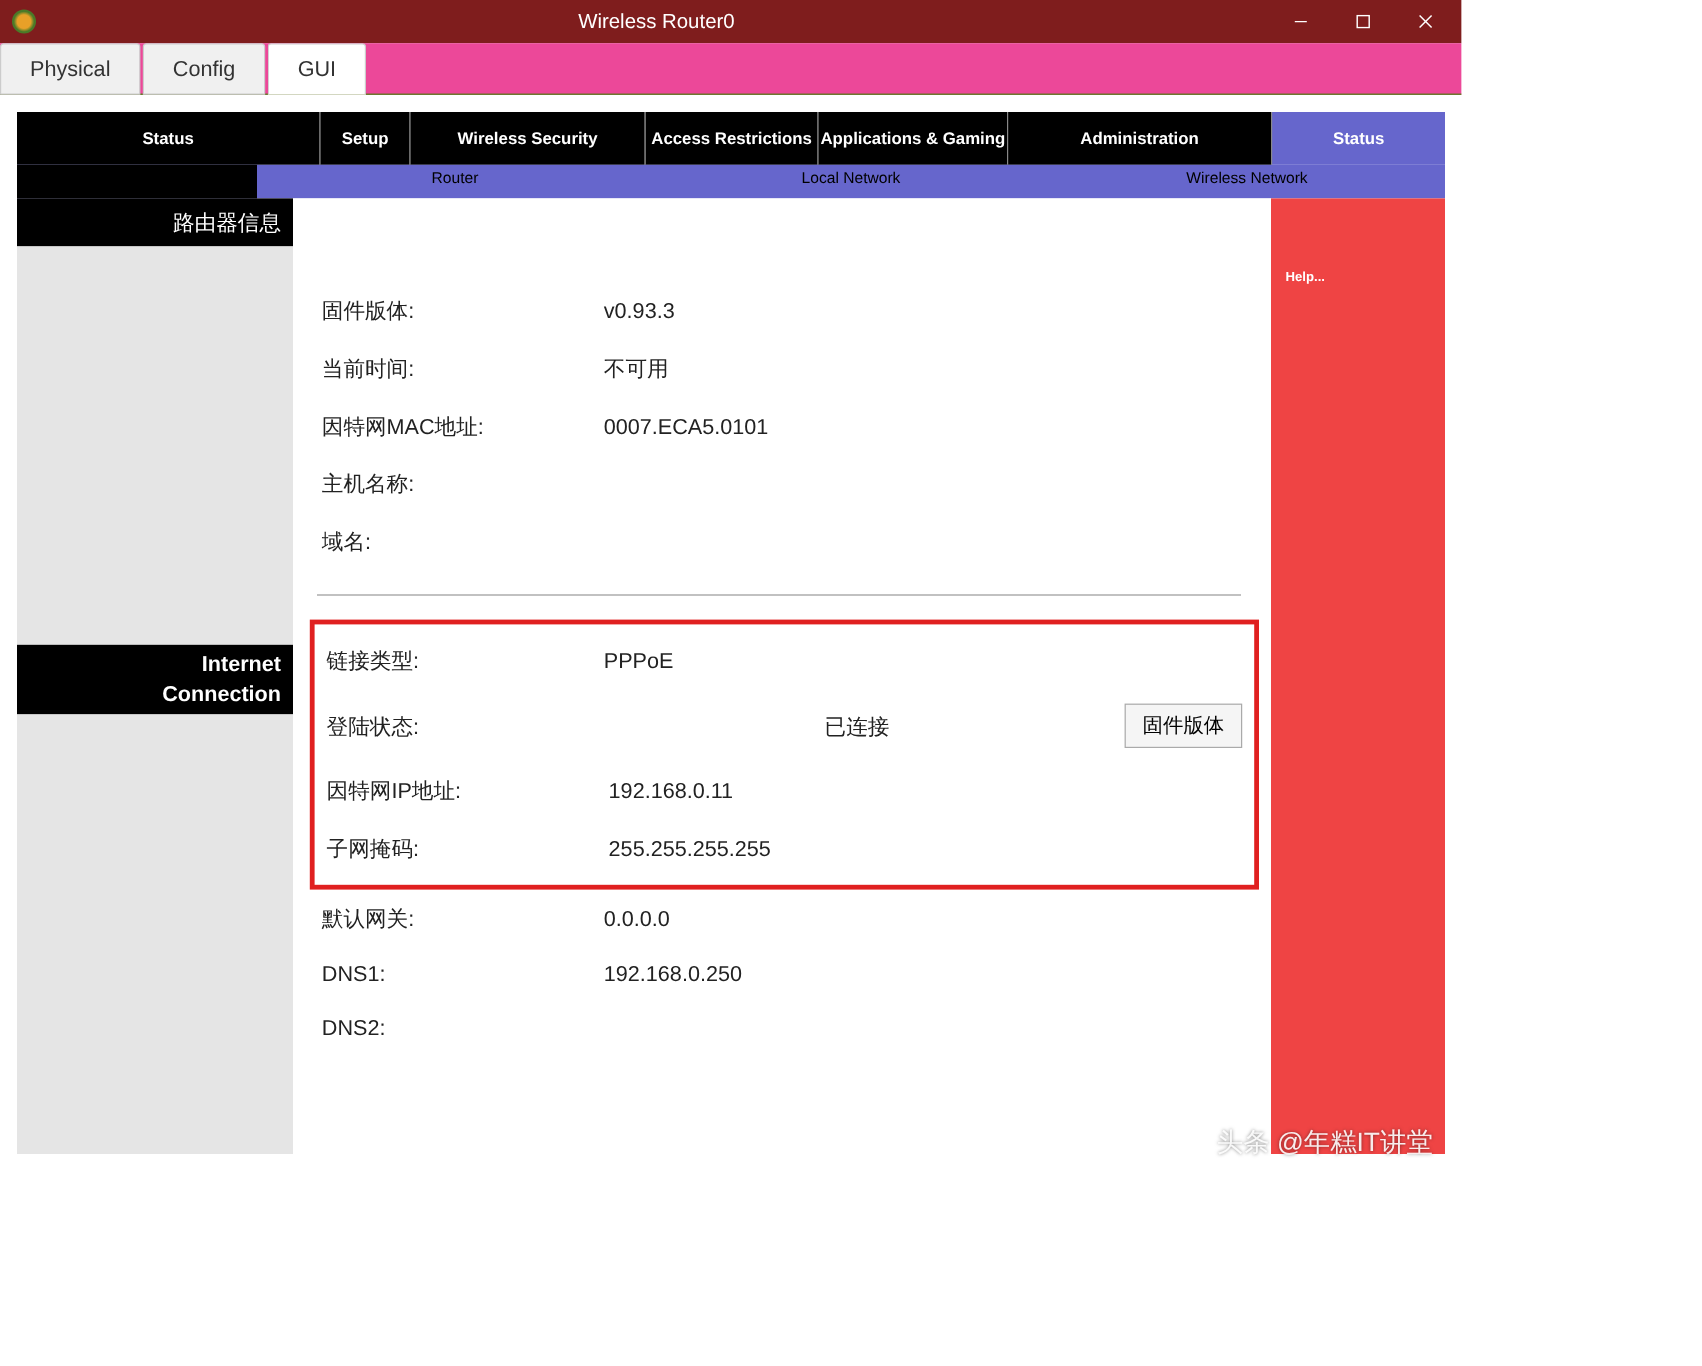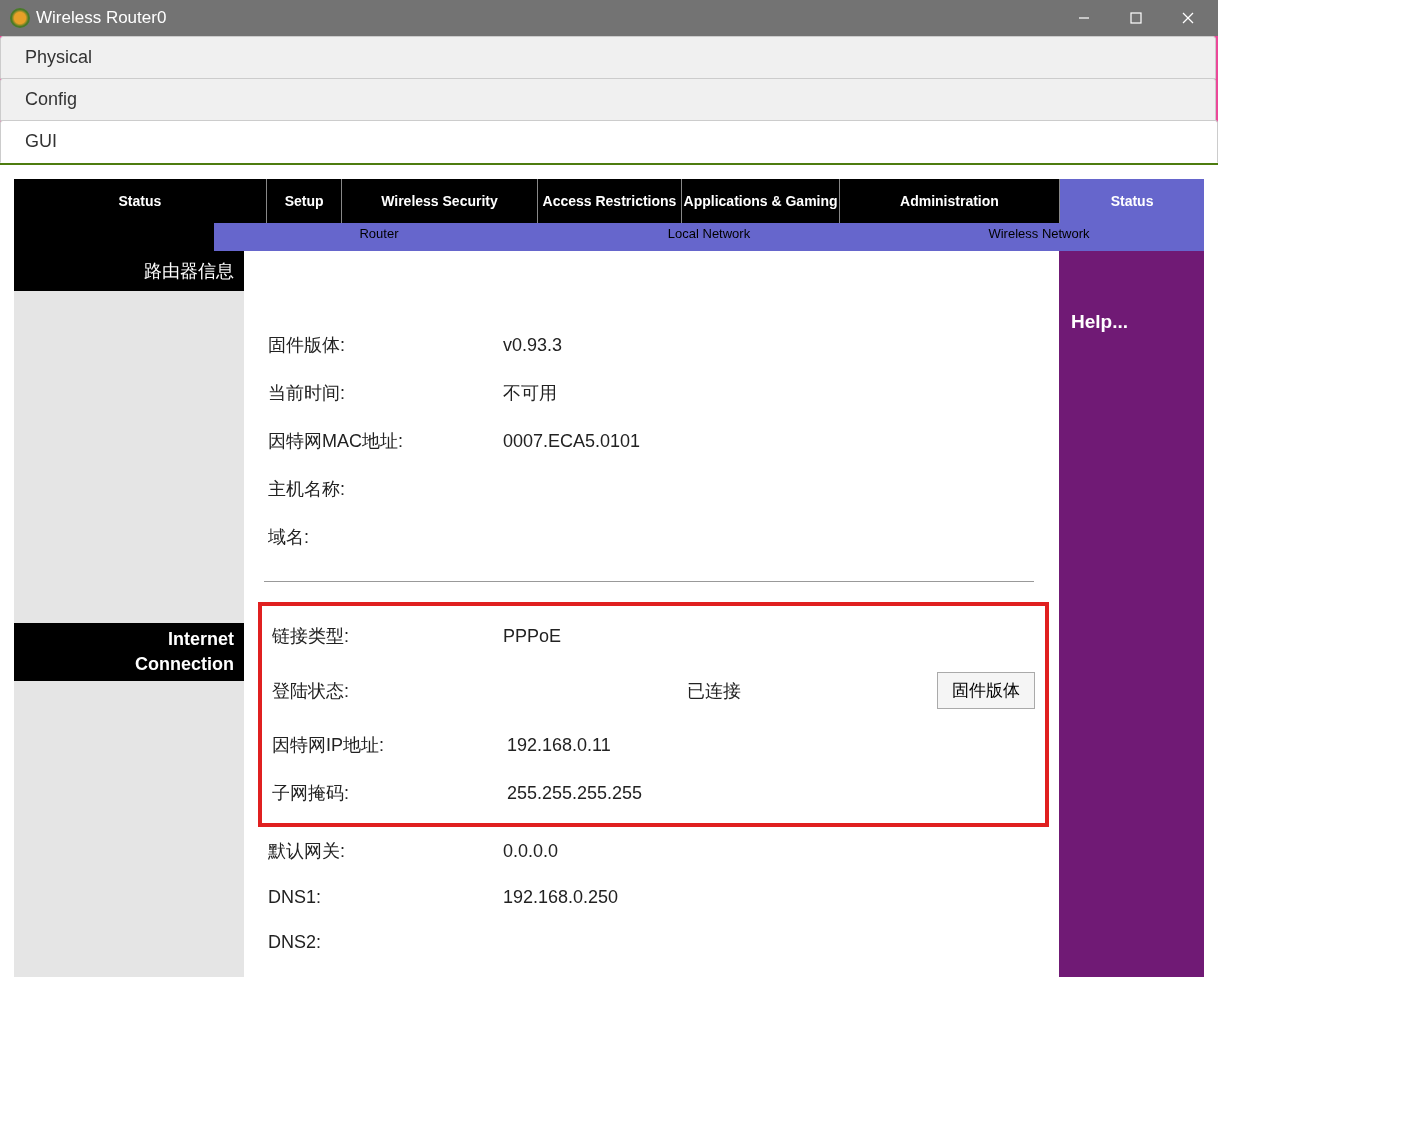--- a/index.html
+++ b/index.html
@@ -1,26 +1,26 @@
 <!DOCTYPE html>
 <html><head>
   <meta charset="utf-8">
   <style>
     * { box-sizing: border-box; margin: 0; padding: 0; }
     body { font-family: "Microsoft YaHei", Arial, sans-serif; background: #fff; width: 1218px; height: 977px; overflow: hidden; }
     
     
-    .titlebar { background: #737373; height: 36px; display: flex; align-items: center; padding: 0 4px; color: #fff; }
+    .titlebar { background: #7f1d1d; height: 36px; display: flex; align-items: center; padding: 0 4px; color: #fff; text-align: center; }
     .titlebar-icon { width: 20px; height: 20px; margin: 0 6px; background: radial-gradient(circle, #e8a028 40%, #4a7a28 60%); border-radius: 50%; }
     .titlebar-title { font-size: 17px; flex: 1; }
     .win-controls { display: flex; height: 100%; }
     .win-btn { width: 52px; display: flex; align-items: center; justify-content: center; color: #fff; font-size: 14px; }
     
     
-    .app-tabs { display: flex; border-bottom: 3px solid #4d7c0f; background: #ec4899; flex-direction: column; }
+    .app-tabs { display: flex; border-bottom: 1px solid #4d7c0f; background: #ec4899; }
     .app-tab { padding: 10px 24px; font-size: 18px; color: #333; border: 1px solid transparent; margin-bottom: -1px; cursor: pointer; }
     .app-tab.inactive { background: #f0f0f0; border: 1px solid #ccc; border-radius: 3px 3px 0 0; margin-right: 2px; }
     .app-tab.active { background: #fff; border: 1px solid #ccc; border-bottom: 1px solid #fff; border-radius: 3px 3px 0 0; }
     
     
     .content-wrap { padding: 14px; height: calc(100% - 36px - 45px); position: relative; }
     .content-inner { height: 100%; overflow-y: scroll; }
     
     
     .router-header { display: table; width: 100%; table-layout: fixed; }
@@ -41,21 +41,21 @@
     .subnav-item { flex: 1; text-align: center; color: #000; font-size: 13px; line-height: 22px; cursor: pointer; }
     
     
     .main-body { display: flex; }
     .left-col { width: 230px; }
     .left-header { background: #000; color: #fff; text-align: right; font-weight: normal; font-size: 18px; padding: 8px 10px; }
     .left-spacer { background: #e5e5e5; }
     .left-header-multi { background: #000; color: #fff; text-align: right; font-weight: bold; font-size: 18px; padding: 4px 10px; line-height: 1.4; }
     
     .center-col { flex: 1; padding: 30px 10px 10px 20px; background: #fff; font-size: 18px; color: #222; }
-    .right-col { width: 145px; background: #701a75; color: #fff; padding: 60px 12px; font-size: 19px; font-weight: bold; }
+    .right-col { width: 145px; background: #ef4444; color: #fff; padding: 60px 12px; font-size: 11px; font-weight: bold; }
     
     table.info { width: 100%; border-collapse: collapse; }
     table.info td { padding: 12px 4px; font-size: 18px; vertical-align: middle; }
     table.info td.lbl { width: 235px; }
     table.info td.val { }
     .section-divider { border-top: 1px solid #999; margin: 20px 15px 20px 0; }
     
     .red-box { border: 4px solid #e02020; padding: 6px 0 6px 6px; margin-left: -6px; }
     .btn-disc { padding: 6px 14px; font-size: 17px; background: #f5f5f5; border: 1px solid #aaa; cursor: pointer; margin-left: 8px; }
     

